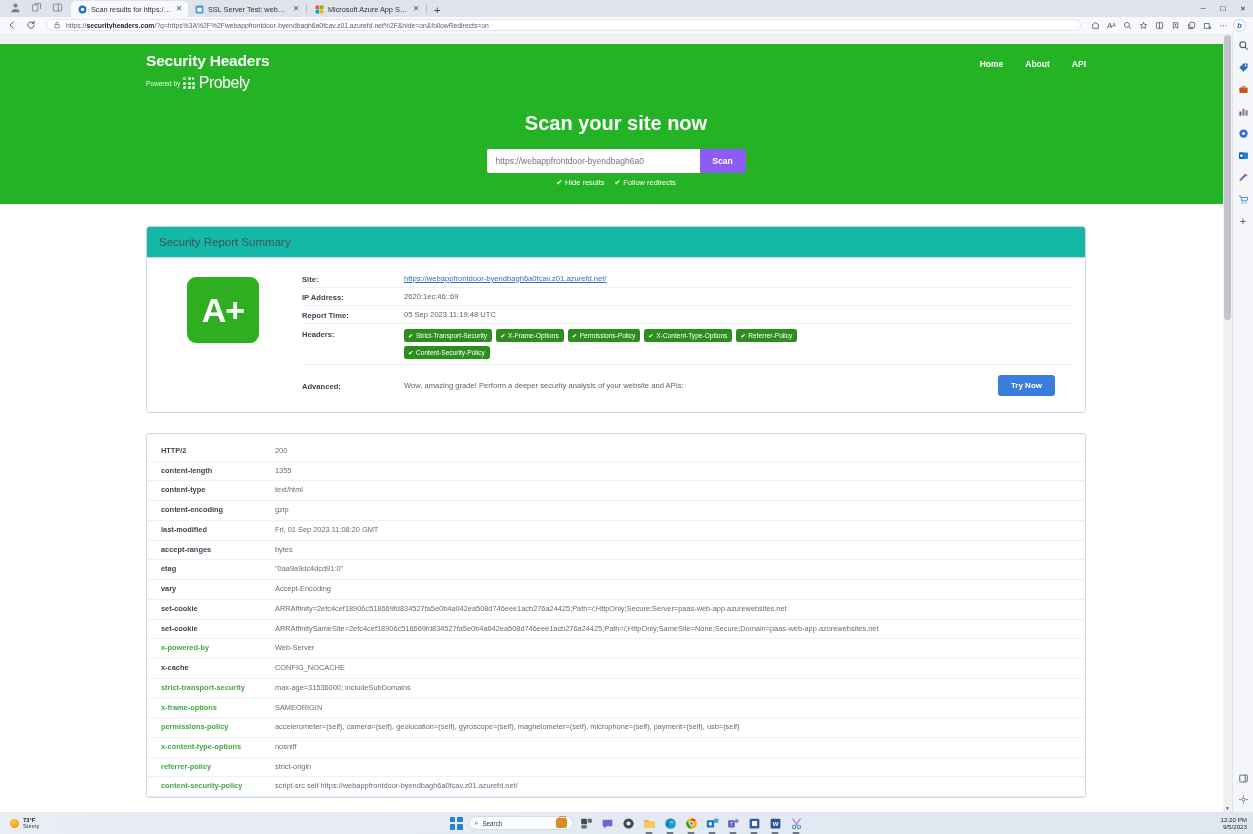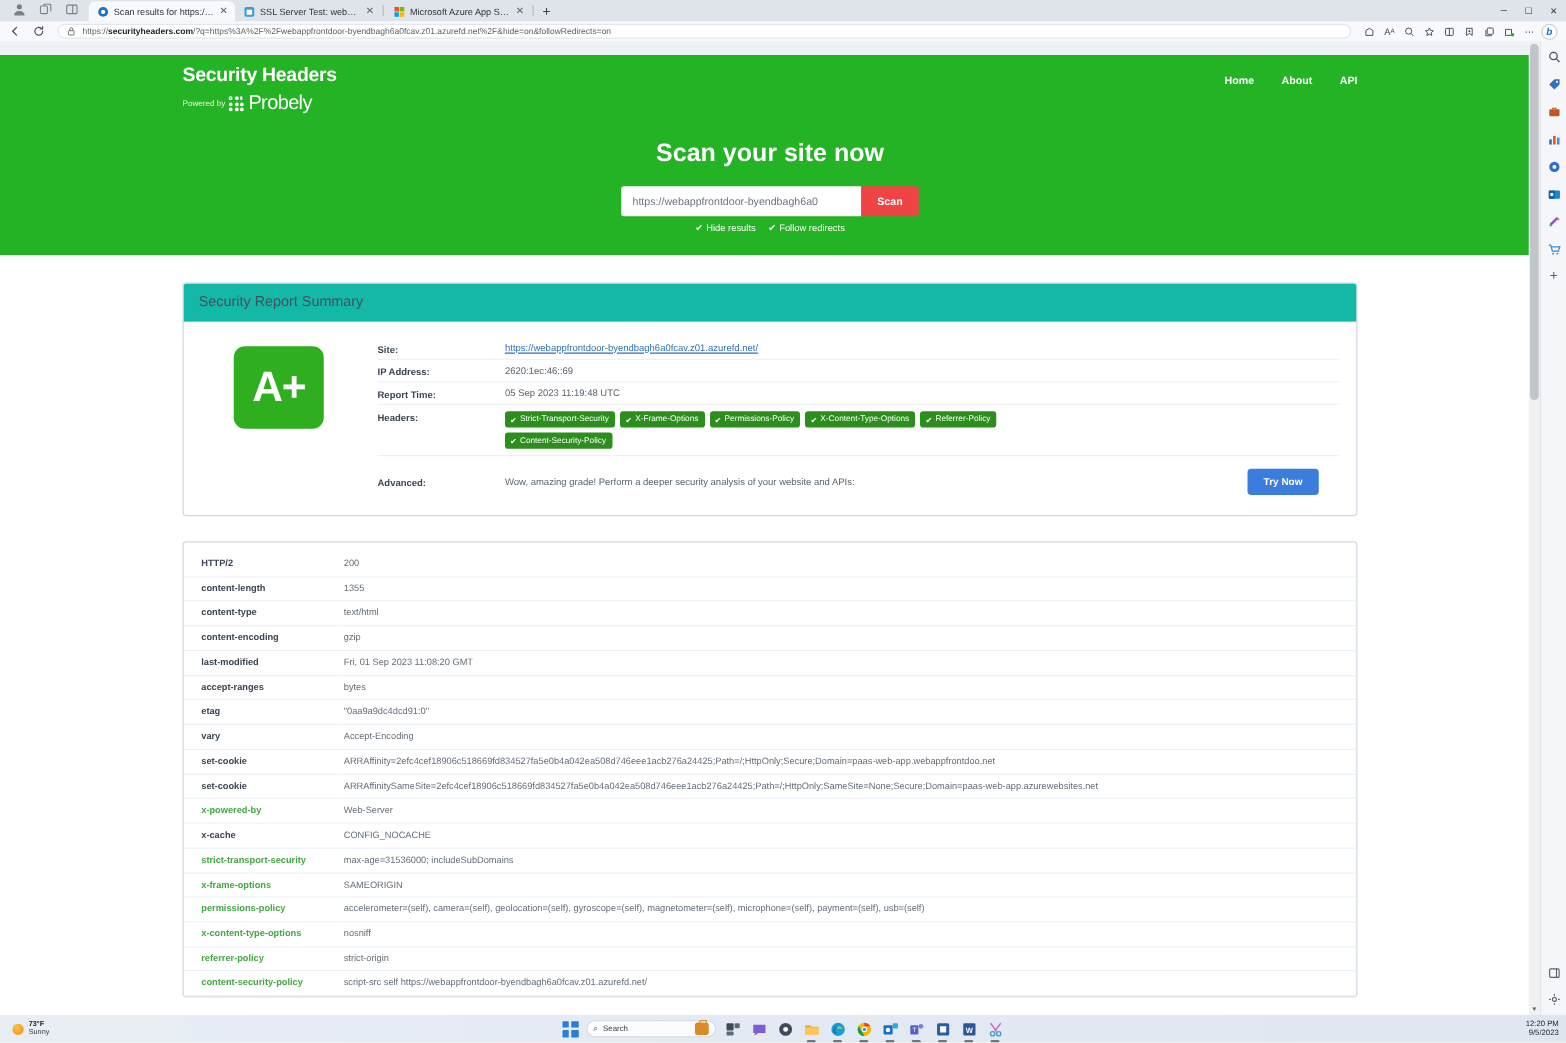--- a/index.html
+++ b/index.html
@@ -66,25 +66,25 @@
   .probely-dots { display: grid; grid-template-columns: repeat(3, 3px); grid-template-rows: repeat(3, 3px); gap: 1.2px; }
   .probely-dots i { width: 3px; height: 3px; background: #fff; border-radius: 50%; display: block; }
   .probely-dots i.hollow { background: transparent; border: .7px solid #fff; width: 2.6px; height: 2.6px; }
   .probely-name { color: #fff; font-size: 16px; font-weight: 400; letter-spacing: -.5px; margin-left: 1px; }
   .hero-nav { display: flex; gap: 22px; padding-top: 7px; }
   .hero-nav a { color: #ffffff; font-size: 8.5px; font-weight: 700; text-decoration: none; }
 
   .hero-title { text-align: center; color: #fff; font-size: 20px; font-weight: 700; margin-top: 20px; }
   .scan-row { display: flex; justify-content: center; margin-top: 14px; }
   .scan-input {
-    width: 192px; height: 24px; border: none; border-radius: 2px 0 0 2px;
+    width: 213px; height: 24px; border: none; border-radius: 2px 0 0 2px;
     padding: 0 9px; font-size: 8.5px; color: #6e7480; font-family: "Liberation Sans", sans-serif; outline: none;
   }
   .scan-btn {
-    width: 46px; height: 24px; background: #ef4444; color: #fff;
+    width: 46px; height: 24px; background: #8b5cf6; color: #fff;
     border: none; border-radius: 0 2px 2px 0; font-size: 8.5px; font-weight: 700; cursor: pointer;
     font-family: "Liberation Sans", sans-serif;
   }
   .scan-opts { display: flex; justify-content: center; gap: 10px; margin-top: 5px; padding-bottom: 17px; }
   .scan-opt { color: #ffffff; font-size: 7.5px; display: flex; align-items: center; gap: 2.5px; }
   .chk { font-size: 7.5px; }
 
   
   .content { width: 940px; margin: 0 auto; padding-top: 22px; }
   .card { background: #fff; border: 1px solid #cfd9e4; border-radius: 3px; margin-bottom: 20px; }
@@ -456,21 +456,21 @@
               <tr>
                   <td class="rh-key">etag</td>
                   <td class="rh-val">"0aa9a9dc4dcd91:0"</td>
                 </tr>
               <tr>
                   <td class="rh-key">vary</td>
                   <td class="rh-val">Accept-Encoding</td>
                 </tr>
               <tr>
                   <td class="rh-key">set-cookie</td>
-                  <td class="rh-val">ARRAffinity=2efc4cef18906c518669fd834527fa5e0b4a042ea508d746eee1acb276a24425;Path=/;HttpOnly;Secure;Domain=paas-web-app.webappfrontdoo.net</td>
+                  <td class="rh-val">ARRAffinity=2efc4cef18906c518669fd834527fa5e0b4a042ea508d746eee1acb276a24425;Path=/;HttpOnly;Secure;Server=paas-web-app.azurewebsites.net</td>
                 </tr>
               <tr>
                   <td class="rh-key">set-cookie</td>
                   <td class="rh-val">ARRAffinitySameSite=2efc4cef18906c518669fd834527fa5e0b4a042ea508d746eee1acb276a24425;Path=/;HttpOnly;SameSite=None;Secure;Domain=paas-web-app.azurewebsites.net</td>
                 </tr>
               <tr>
                   <td class="rh-key sec">x-powered-by</td>
                   <td class="rh-val">Web-Server</td>
                 </tr>
               <tr>

